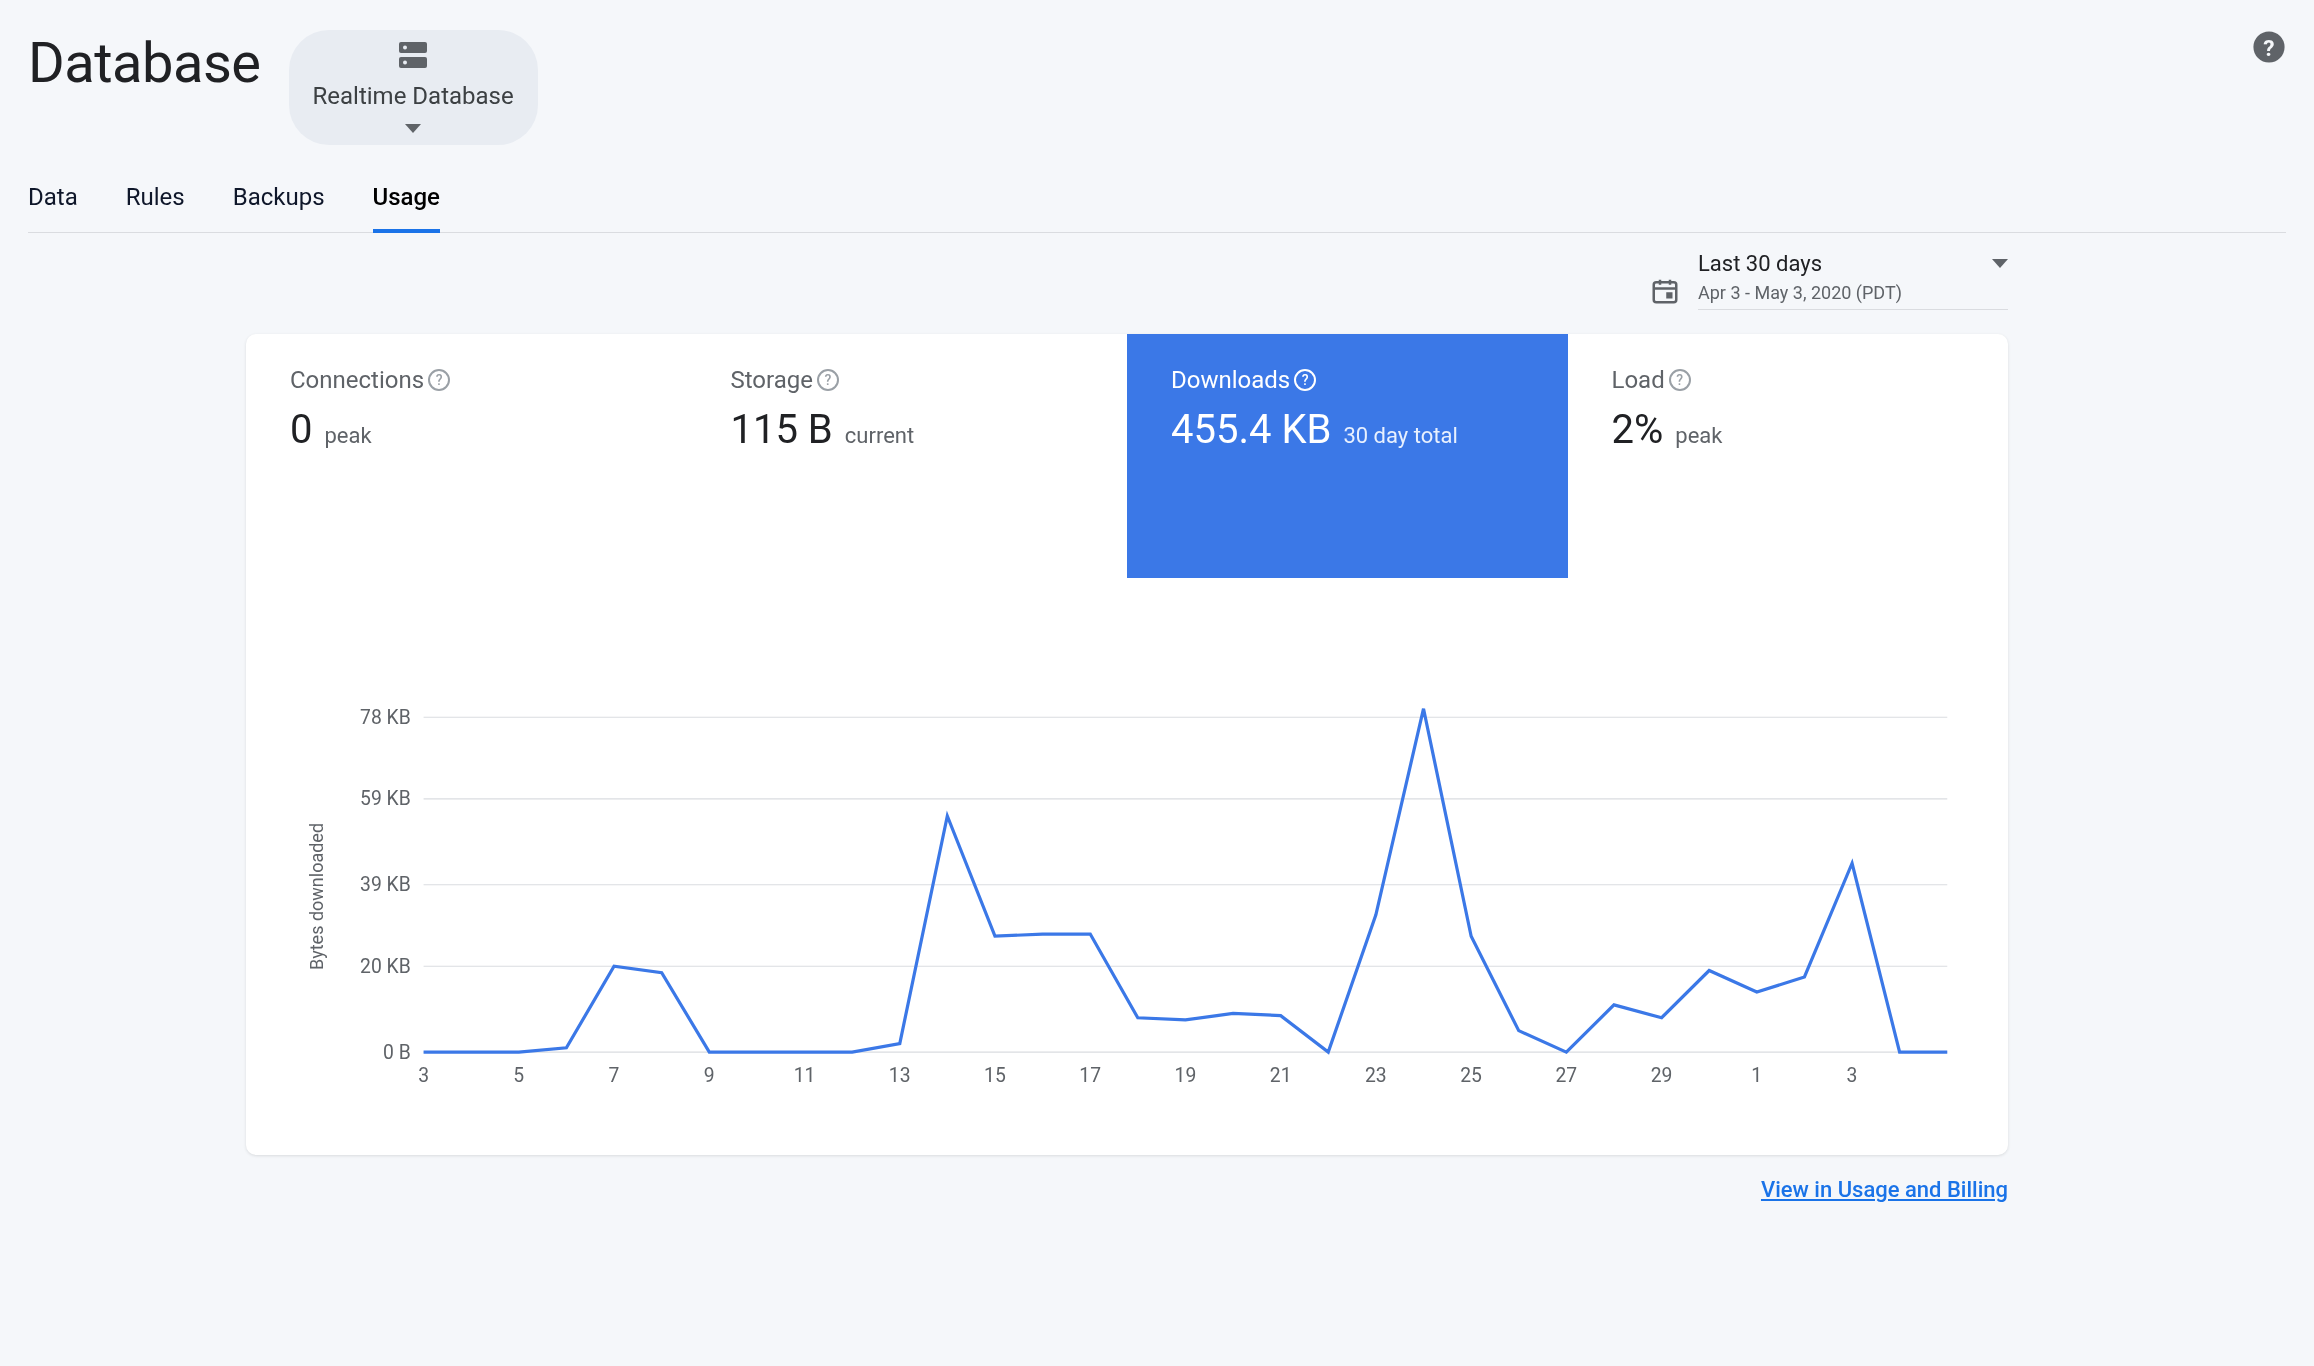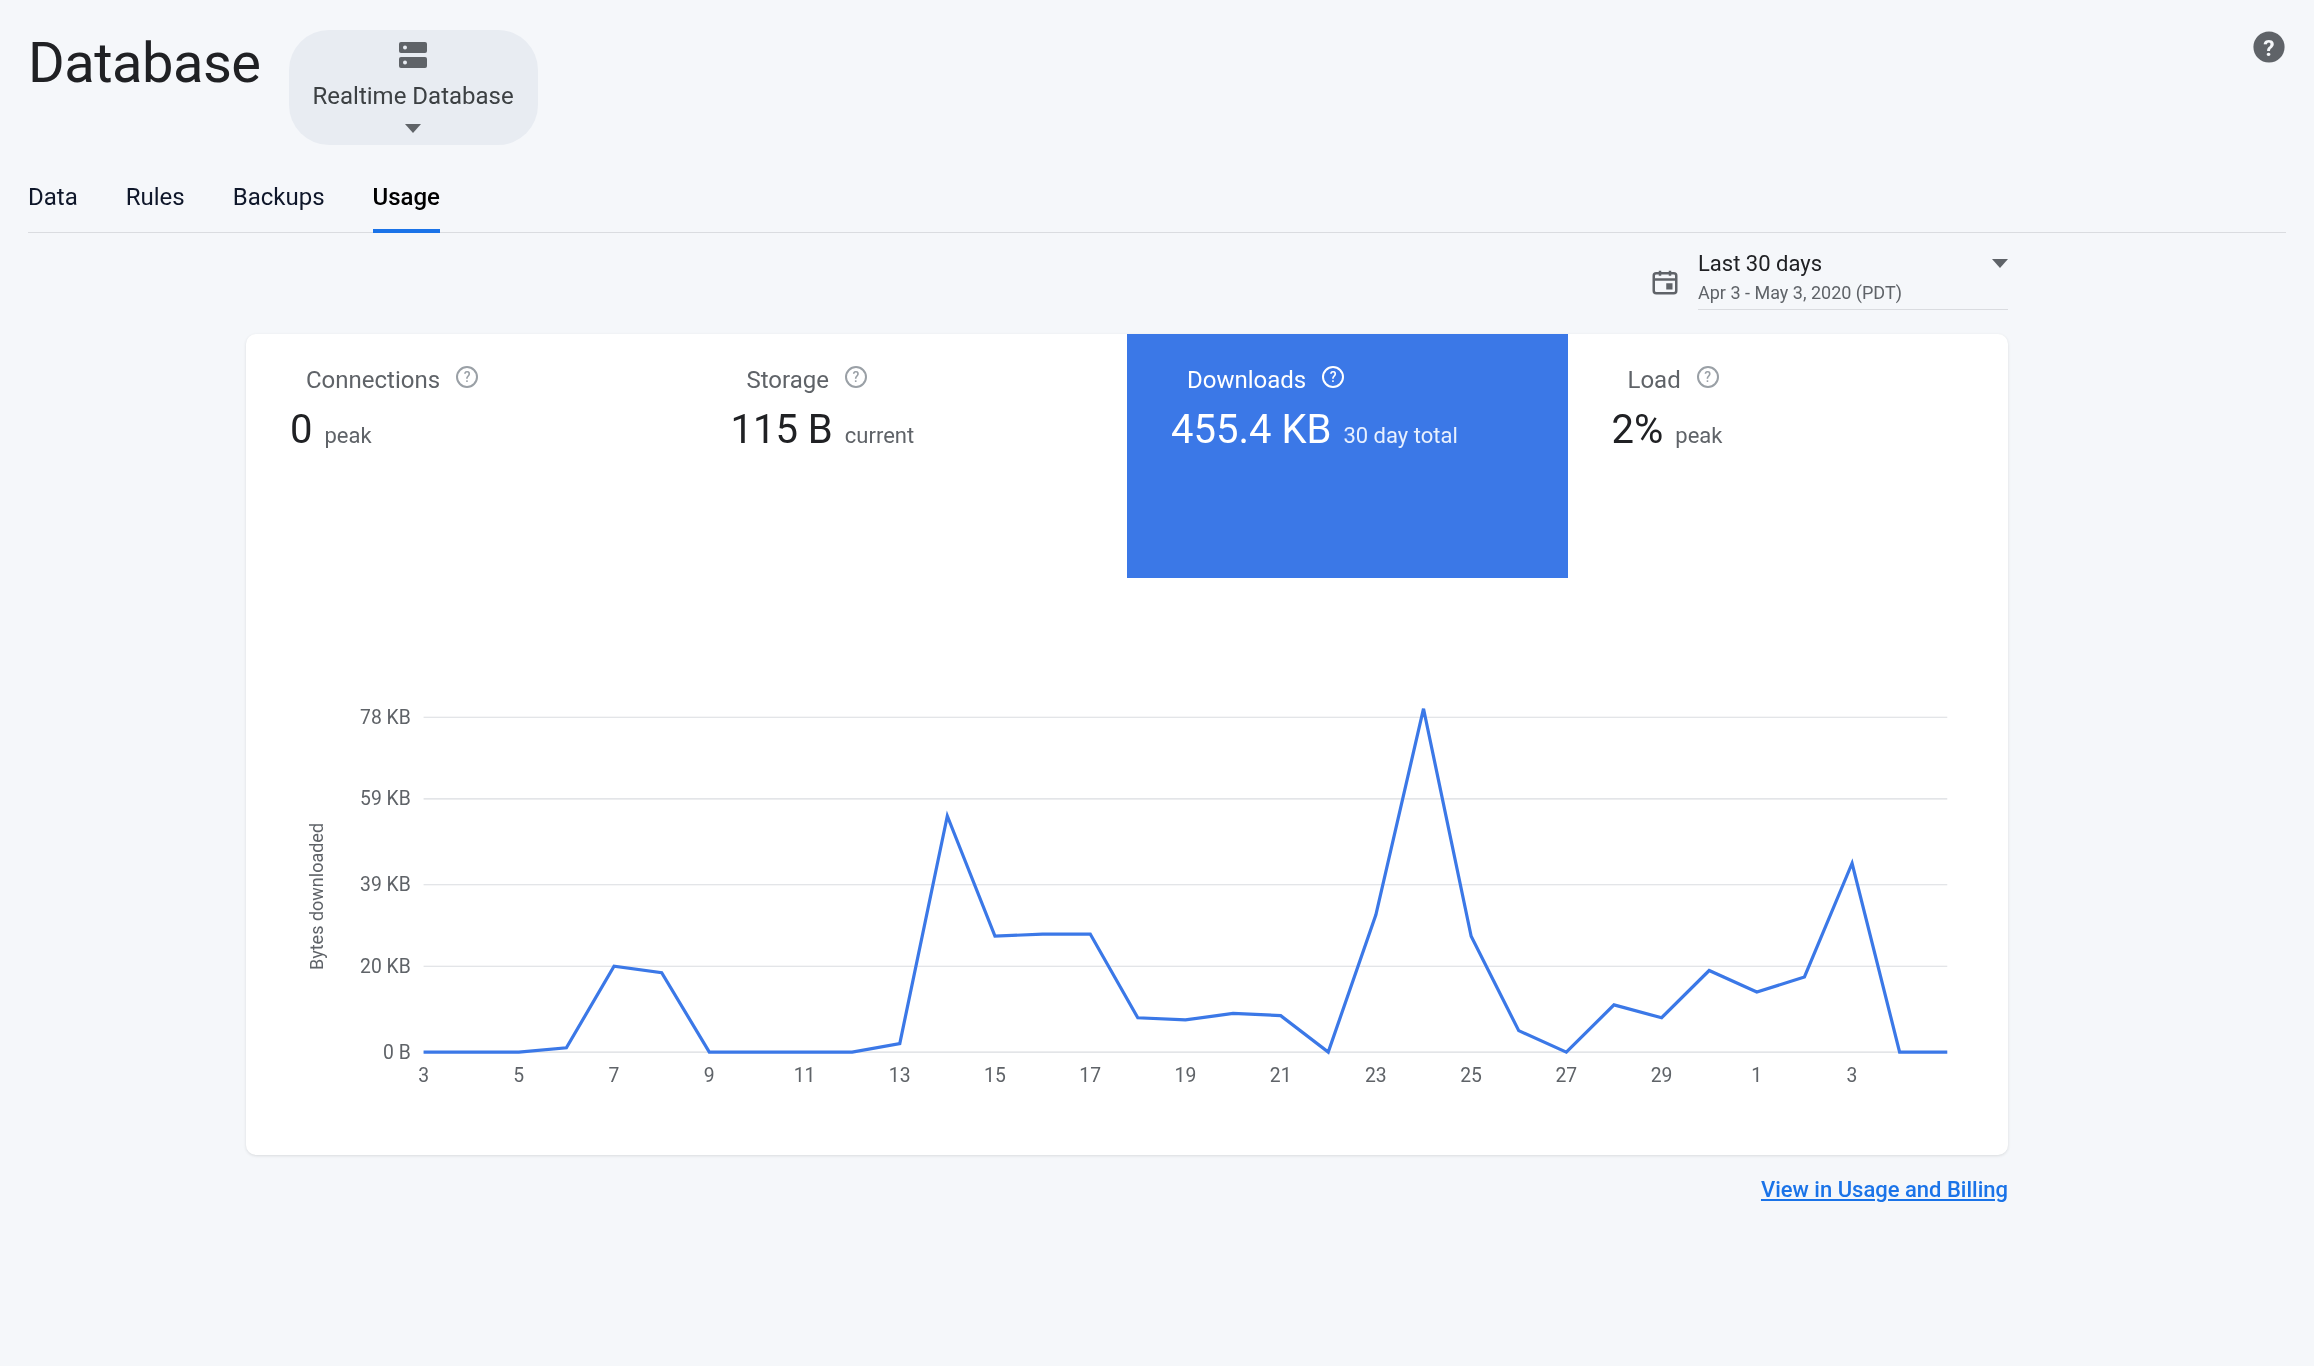--- a/index.html
+++ b/index.html
@@ -61,21 +61,21 @@
     }
     .tab.active {
       color: #000000;
       border-bottom-color: #1a73e8;
       font-weight: 500;
     }
     .controls-row {
       display: flex;
       justify-content: flex-end;
       padding: 18px 278px 10px 0;
-      align-items: center;
+      align-items: flex-end;
       gap: 18px;
     }
     .calendar-icon {
       padding-top: 6px;
     }
     .date-picker {
       border-bottom: 1px solid #dadce0;
       min-width: 310px;
       padding-bottom: 6px;
     }
@@ -108,22 +108,22 @@
       padding: 32px 28px 32px 44px;
       cursor: pointer;
       min-height: 244px;
     }
     .metric.active {
       background: #3b78e7;
       color: #fff;
     }
     .metric-label-row {
       display: flex;
-      gap: 16px;
-      margin-left: 16px;
+      align-items: center;
+      gap: 4px;
     }
     .metric-label {
       font-size: 24px;
       color: #5f6368;
     }
     .metric.active .metric-label { color: #fff; }
     .metric-value-row {
       padding-top: 12px;
       display: flex;
       align-items: baseline;

